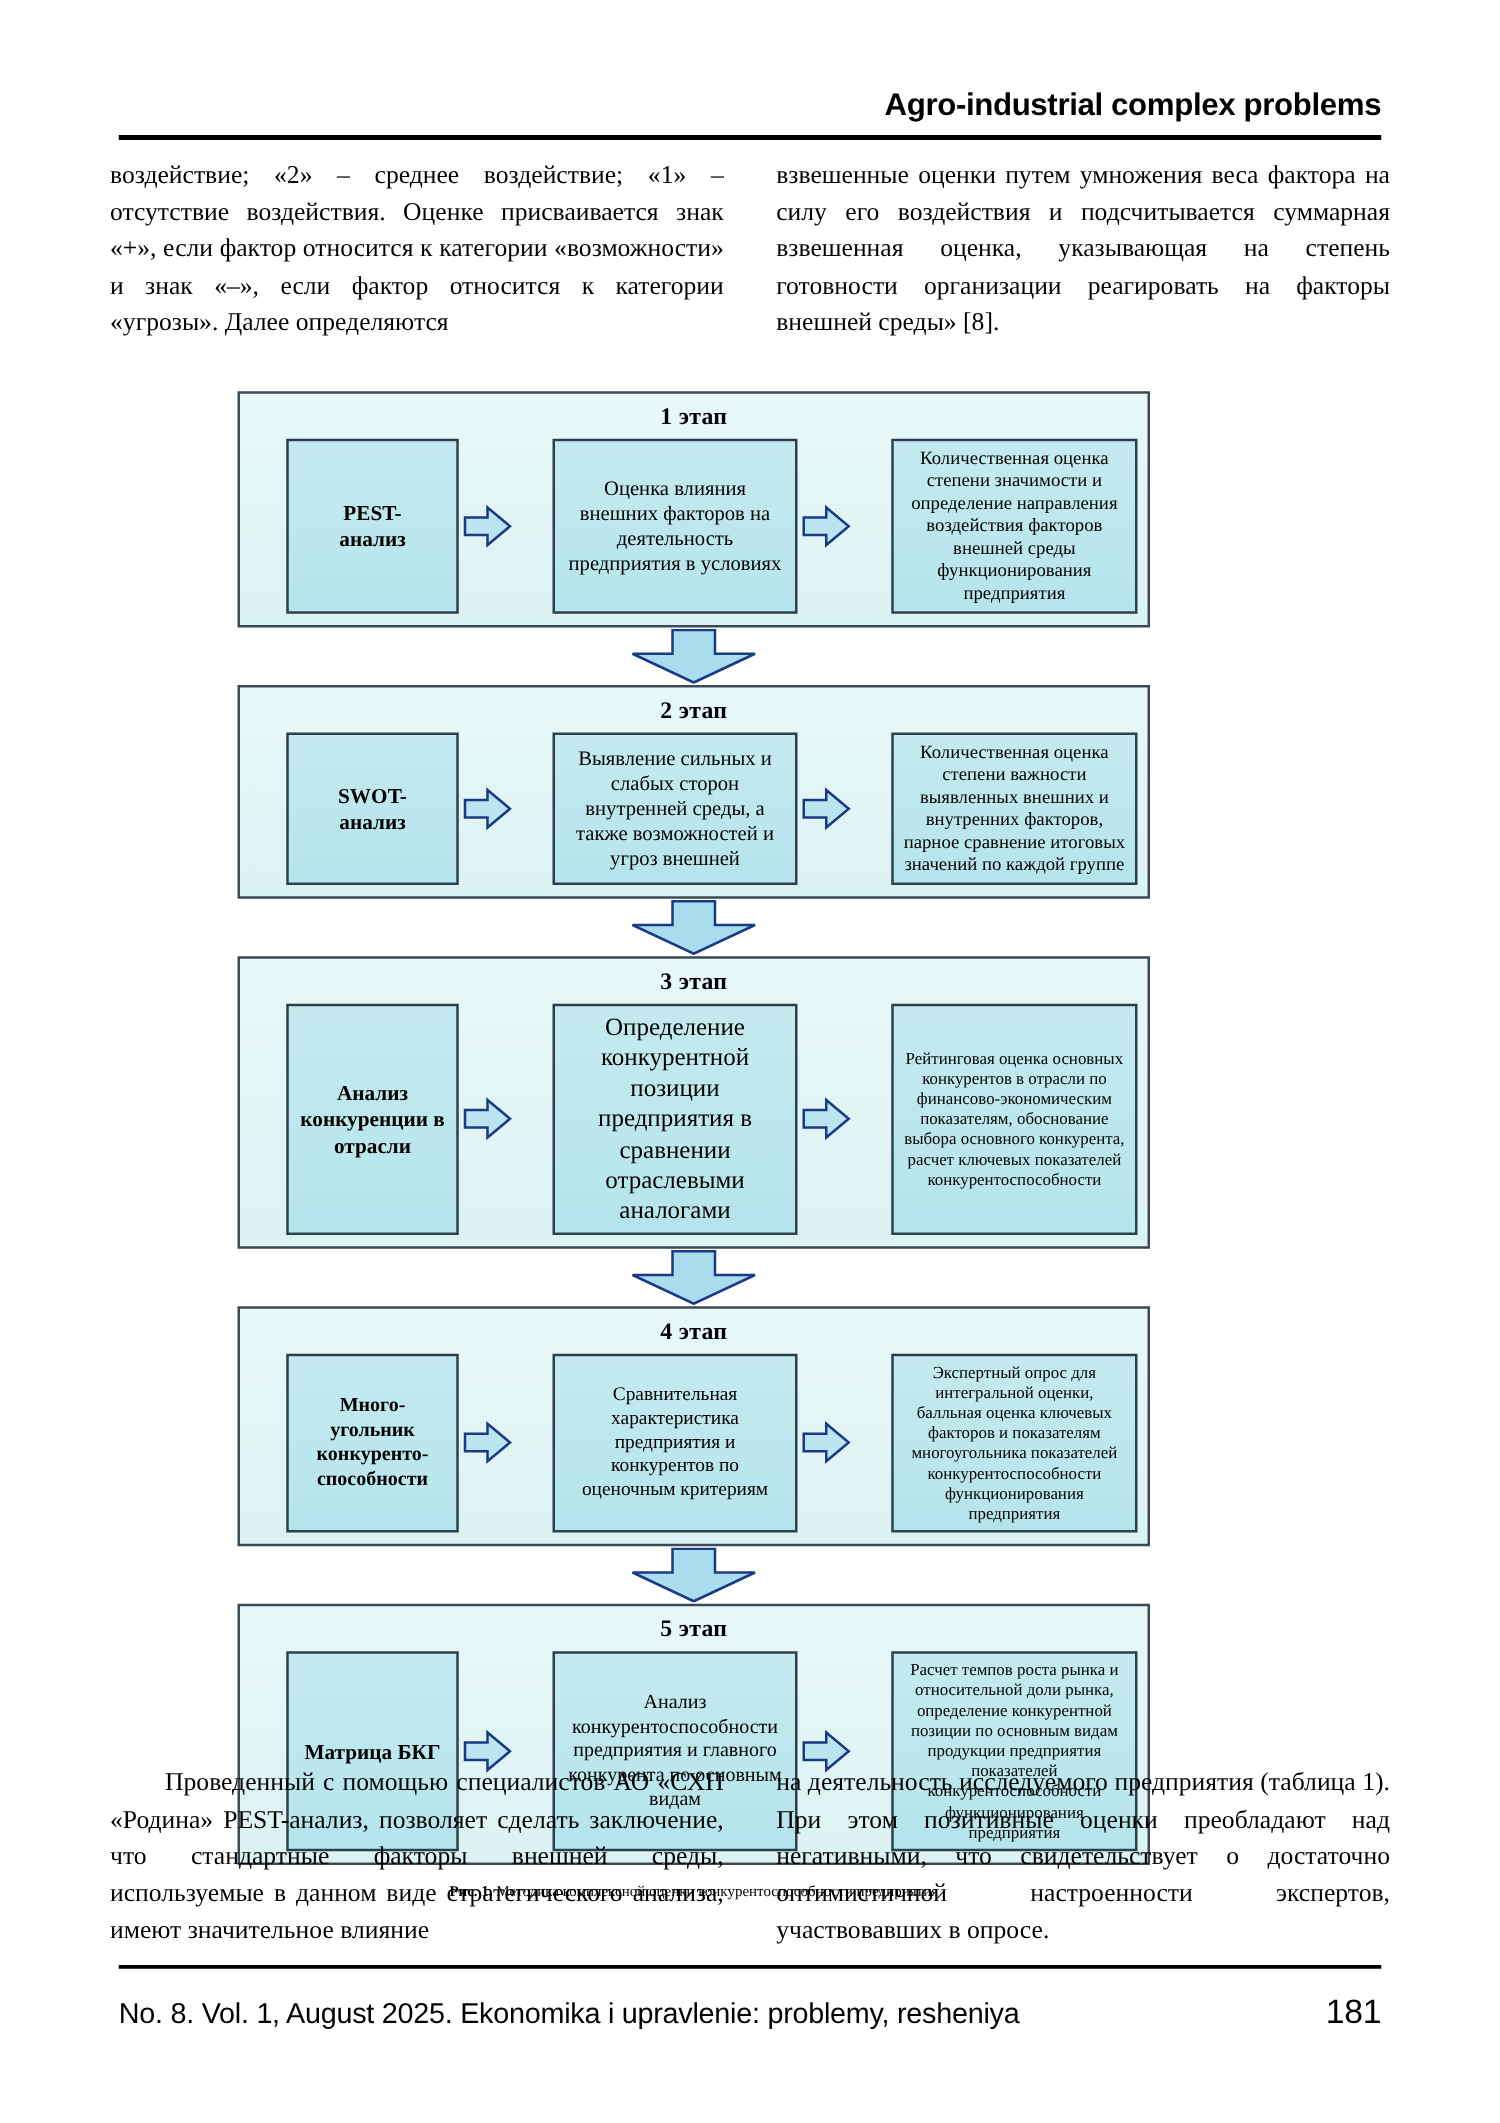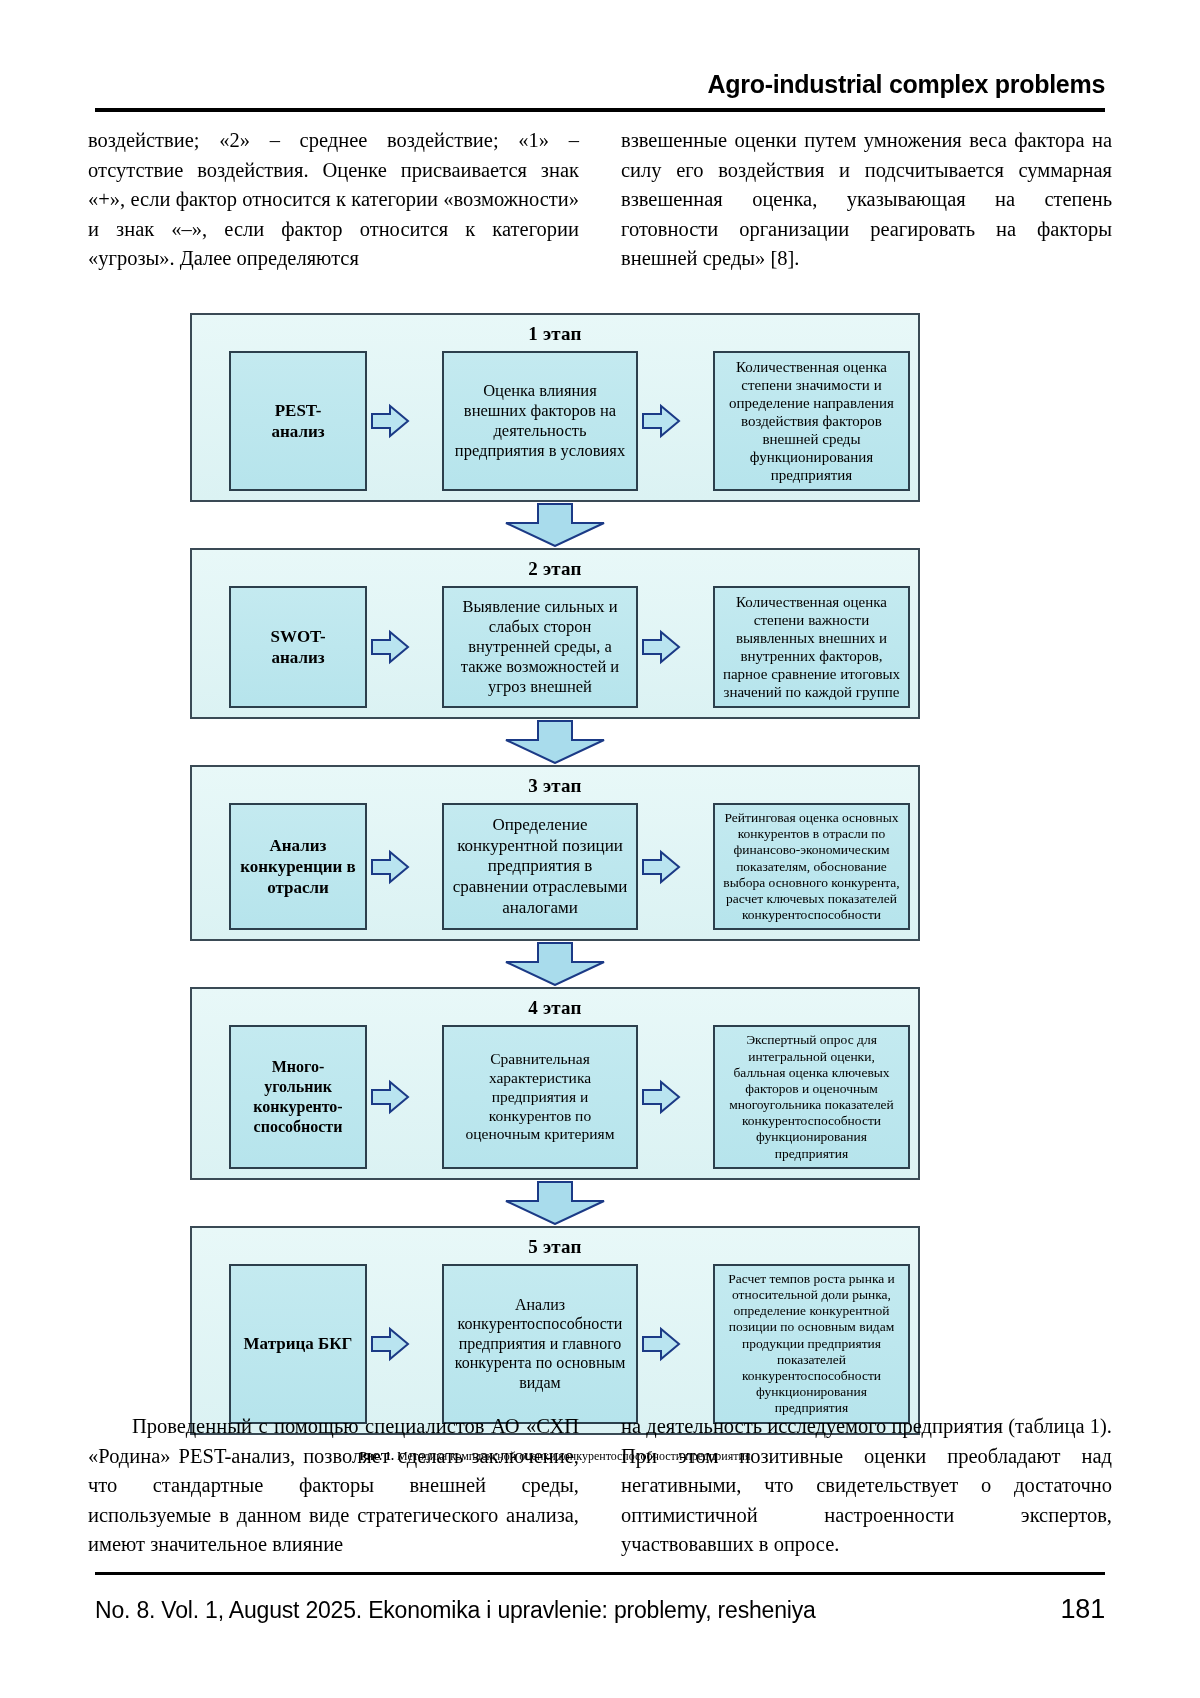--- a/index.html
+++ b/index.html
@@ -150,22 +150,22 @@
   
   .arrow-down {
     height: 46px;
     display: flex;
     align-items: center;
     justify-content: center;
   }
   .arrow-down svg { display: block; }
 
   
-  .s3 .box-result, .s4 .box-result, .s5 .box-result { font-size: 13.5px; line-height: 1.2; align-items: flex-end; }
-  .s3 .box-goal { font-size: 17px; }
+  .s3 .box-result, .s4 .box-result, .s5 .box-result { font-size: 13.5px; line-height: 1.2; }
+  .s3 .box-goal { font-size: 20px; }
   .s4 .box-goal { font-size: 15.5px; }
   .s5 .box-goal { font-size: 16px; }
   .s4 .box-method { font-size: 16px; }
 
   .fig-caption {
     margin-top: 14px;
     text-align: center;
     font-size: 12px;
   }
   .fig-caption b { font-weight: bold; }
@@ -324,21 +324,21 @@
         </div>
         <div class="box box-goal">
             <span>Сравнительная характеристика предприятия и конкурентов по оценочным критериям</span>
           </div>
         <div class="arrow-r">
           <svg width="40" height="40" viewBox="0 0 40 40">
               <polygon points="2,13 20,13 20,5 38,20 20,35 20,27 2,27" fill="#b9e4f0" stroke="#1b3a86" stroke-width="2"></polygon>
             </svg>
         </div>
         <div class="box box-result">
-            <span>Экспертный опрос для интегральной оценки, балльная оценка ключевых факторов и оценочным многоугольника показателей конкурентоспособности функционирования предприятия</span>
+            <span>Экспертный опрос для интегральной оценки, балльная оценка ключевых факторов и показателям многоугольника показателей конкурентоспособности функционирования предприятия</span>
           </div>
       </div>
     </div>
 
     <div class="arrow-down">
       <svg width="110" height="44" viewBox="0 0 110 44">
           <polygon points="38,1 72,1 72,20 104,20 55,43 6,20 38,20" fill="#a9dcec" stroke="#1b3a86" stroke-width="2"></polygon>
         </svg>
     </div>
 

